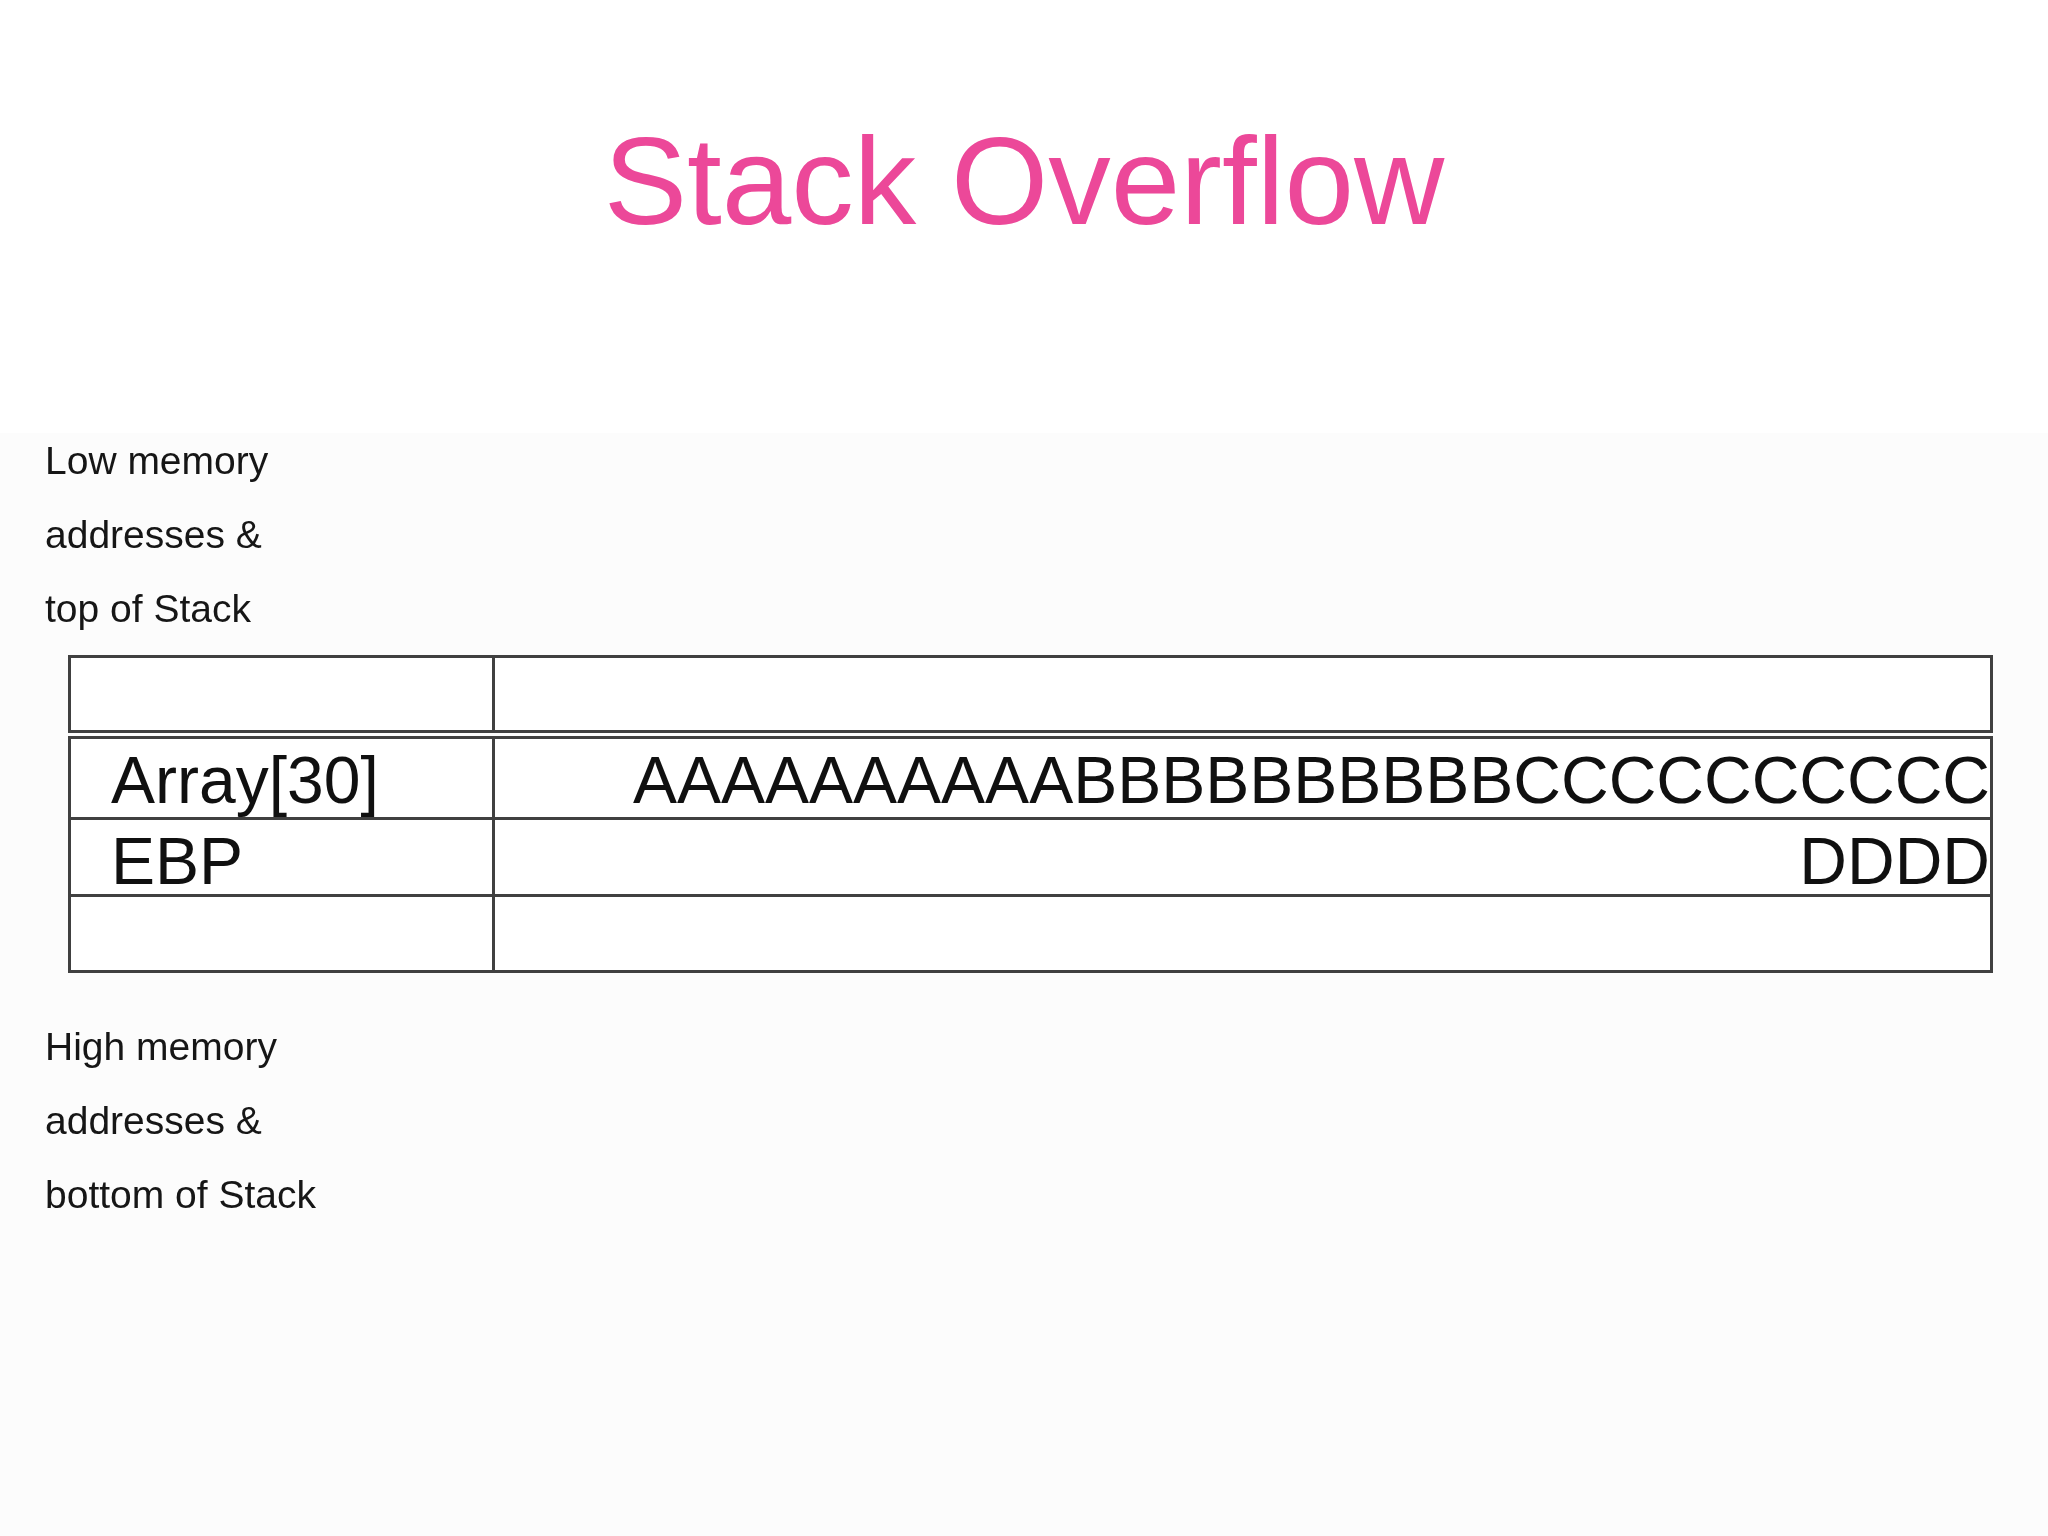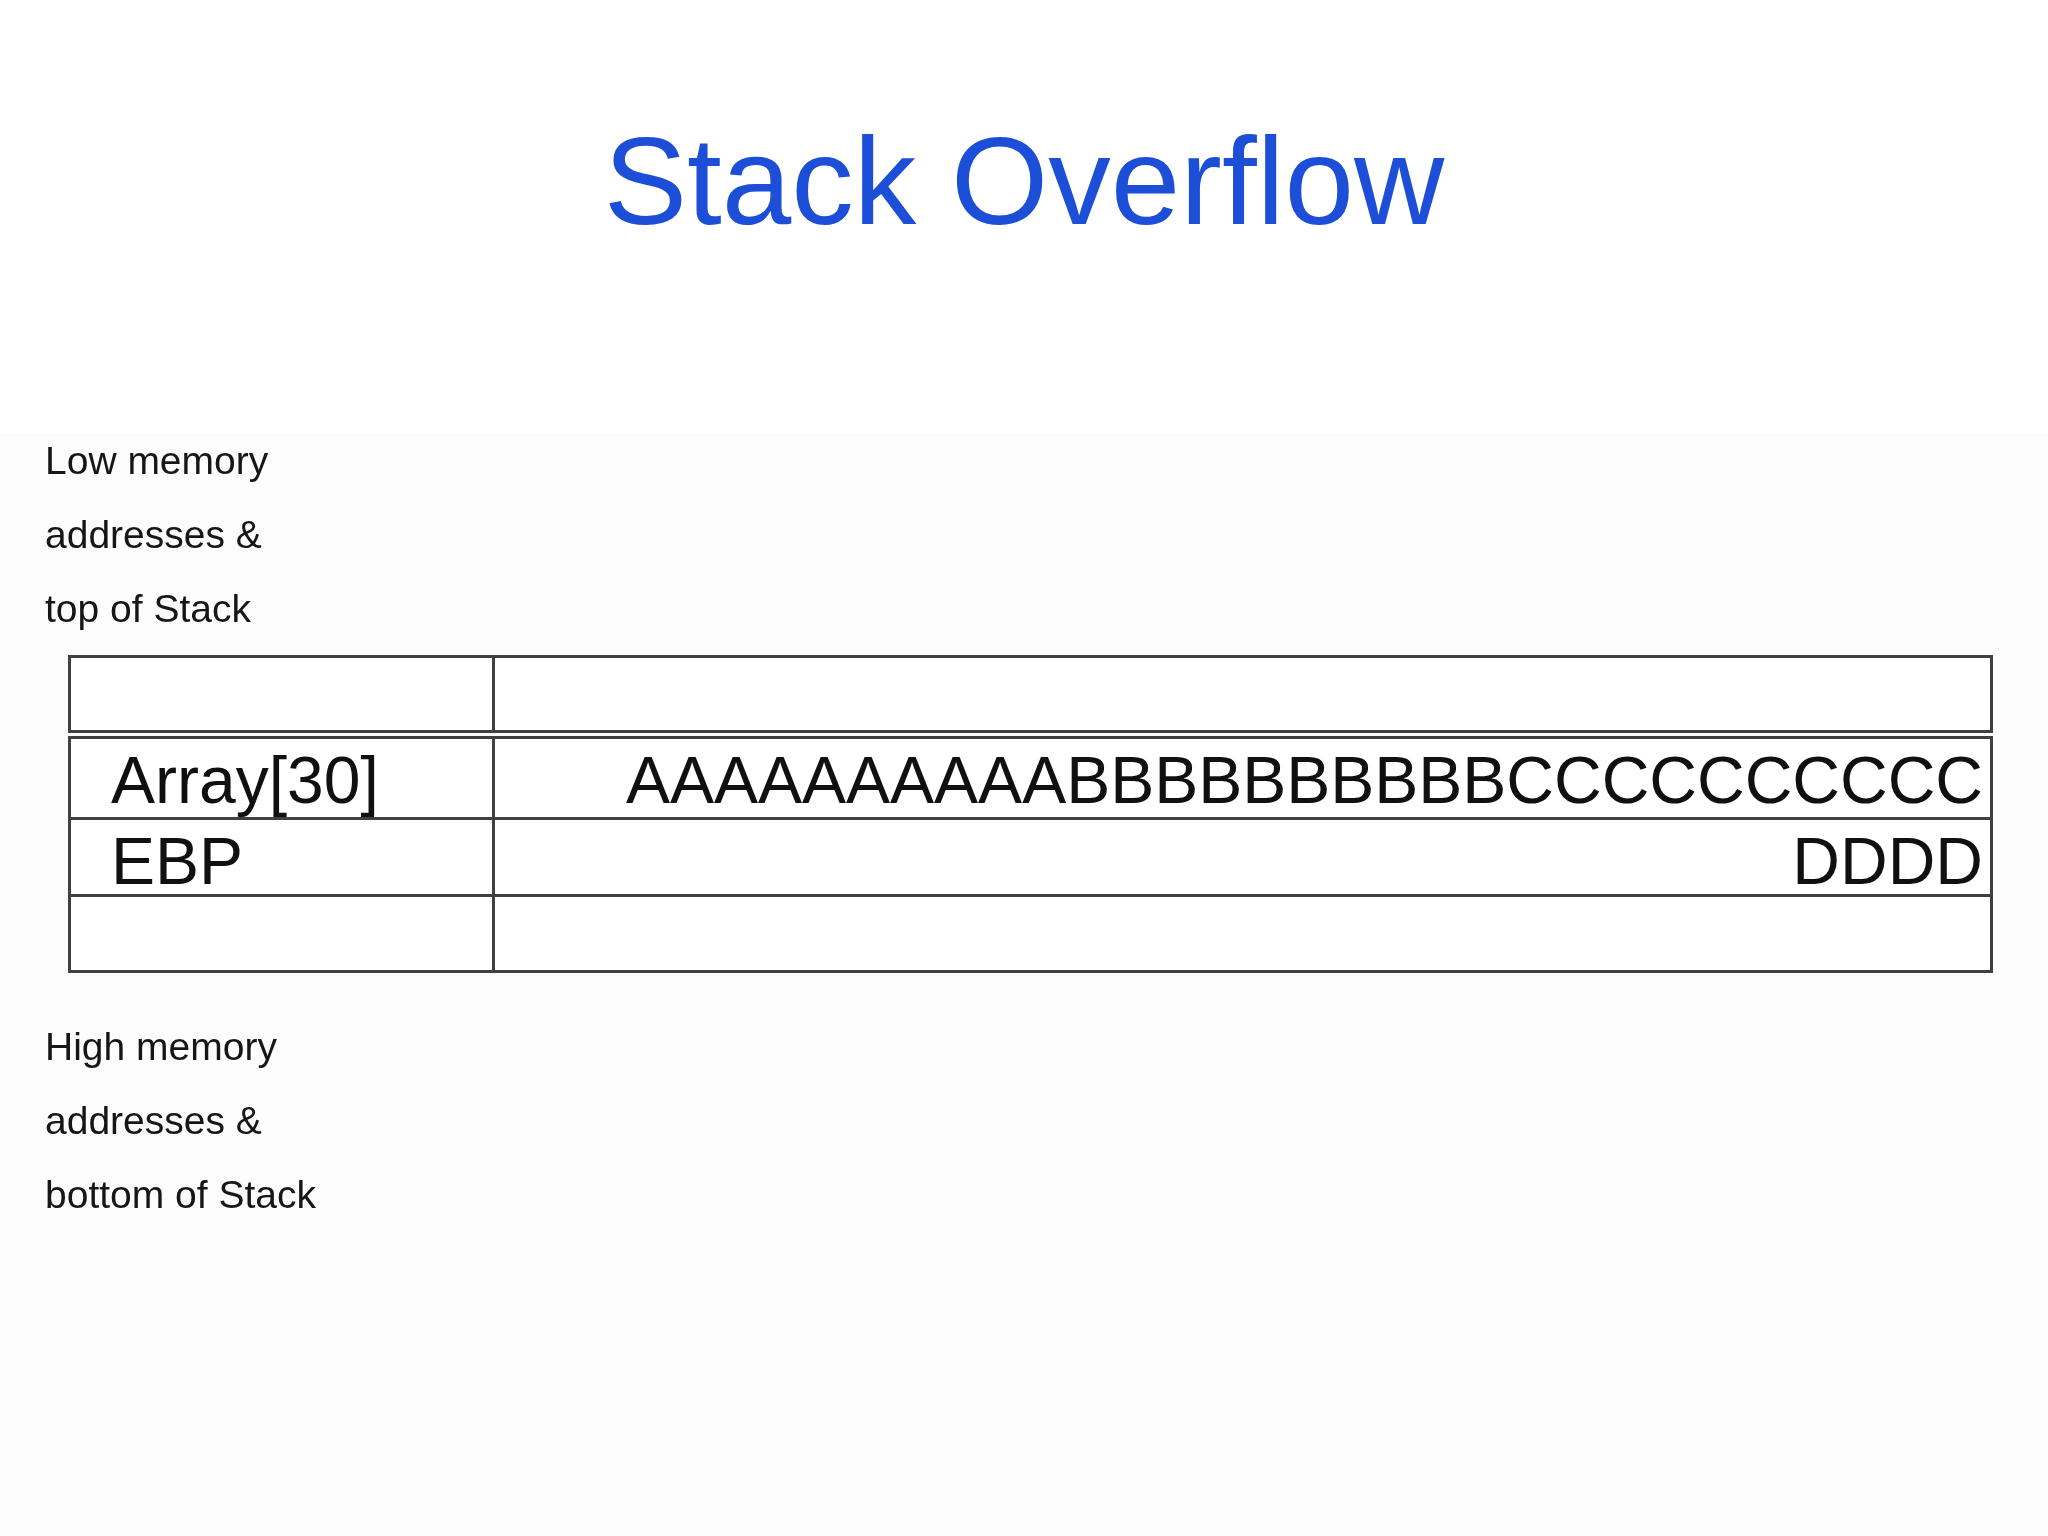--- a/index.html
+++ b/index.html
@@ -26,21 +26,21 @@
   .title {
     position: absolute;
     top: 118px;
     left: 0;
     width: 2048px;
     margin: 0;
     text-align: center;
     font-size: 125px;
     font-weight: 400;
     line-height: 1;
-    color: #1d4ed8;
+    color: #ec4899;
     white-space: nowrap;
   }
   .mem-label {
     position: absolute;
     left: 45px;
     font-size: 39px;
     font-weight: 400;
     line-height: 74px;
     color: #161616;
     white-space: pre-line;
@@ -60,21 +60,21 @@
     width: 1922px;
   }
   table.mem.lower { margin-top: 3px; }
   col.name-col  { width: 424px; }
   col.value-col { width: 1498px; }
   table.mem td {
     border: 3px solid #404040;
     background: #ffffff;
     box-sizing: border-box;
     vertical-align: top;
-    padding: 8px 7px 0 40px;
+    padding: 8px 0 0 40px;
     font-size: 66px;
     line-height: 1;
     color: #101010;
     white-space: nowrap;
     overflow: hidden;
   }
   td.value-cell { padding-left: 38px; text-align: right; }
   tr.row-spacer-top td    { height: 75px; }
   tr.row-array td  { height: 81px; }
   tr.row-ebp td    { height: 66px; }

